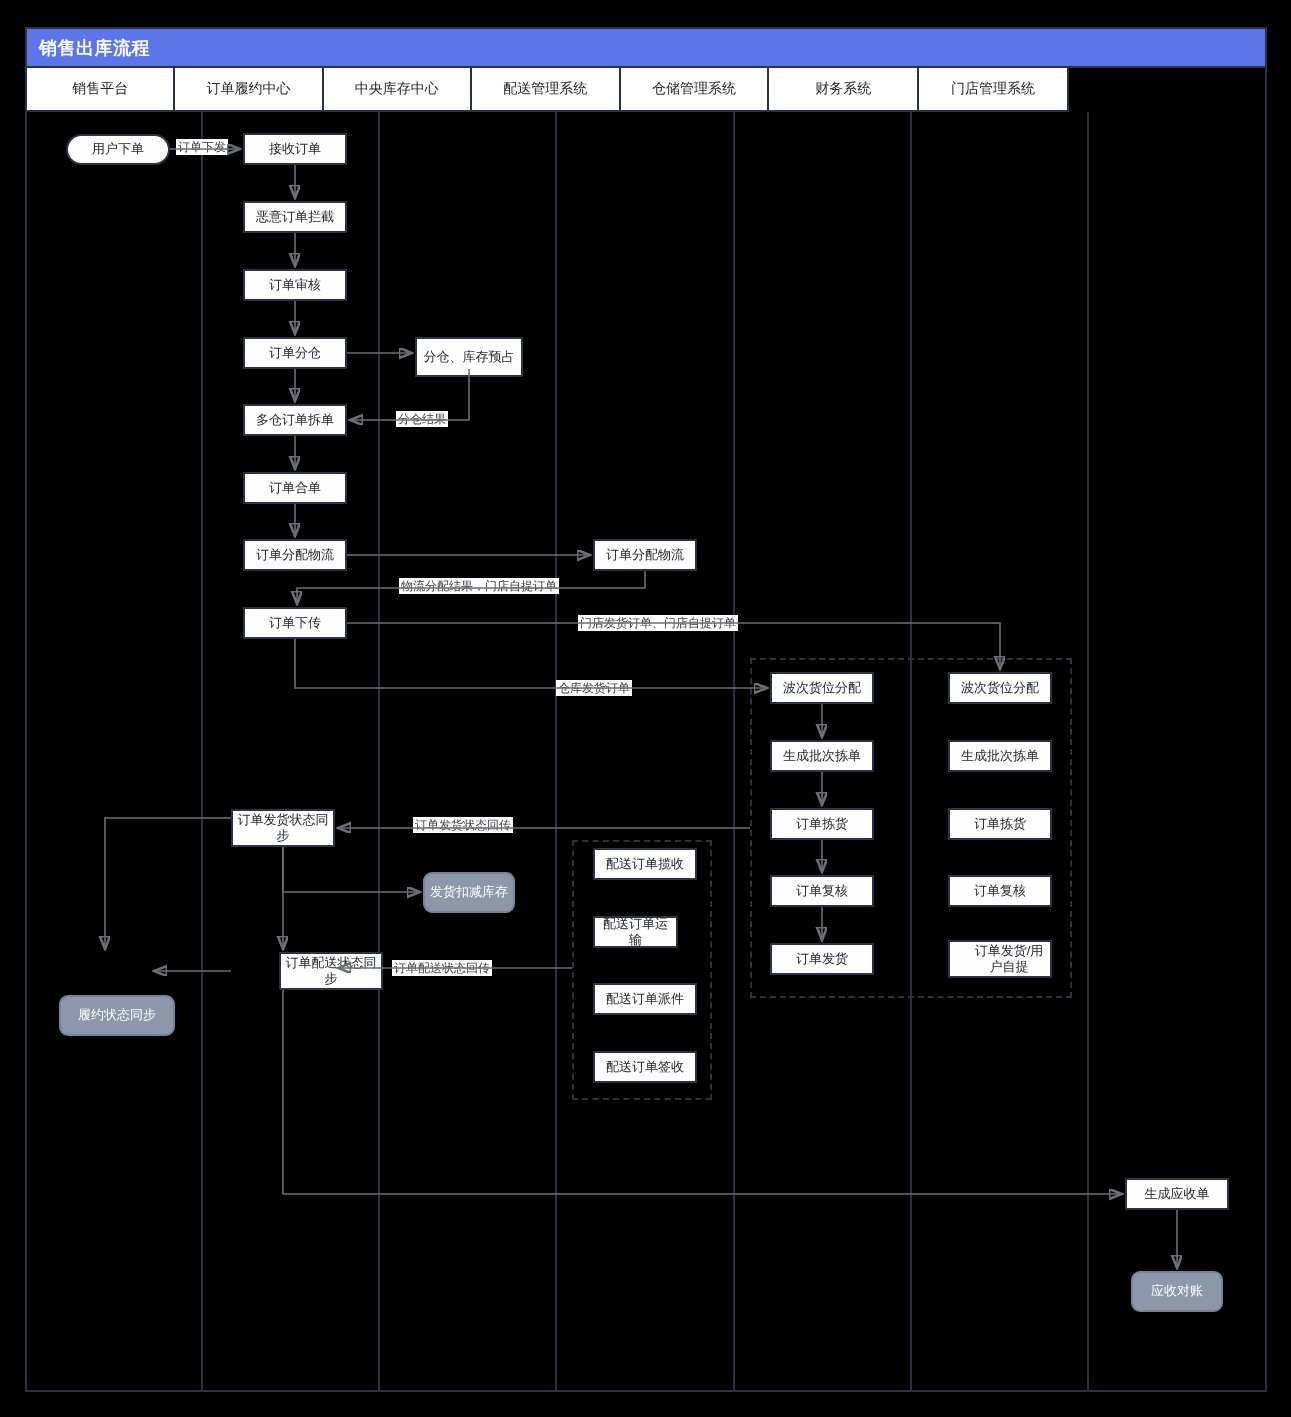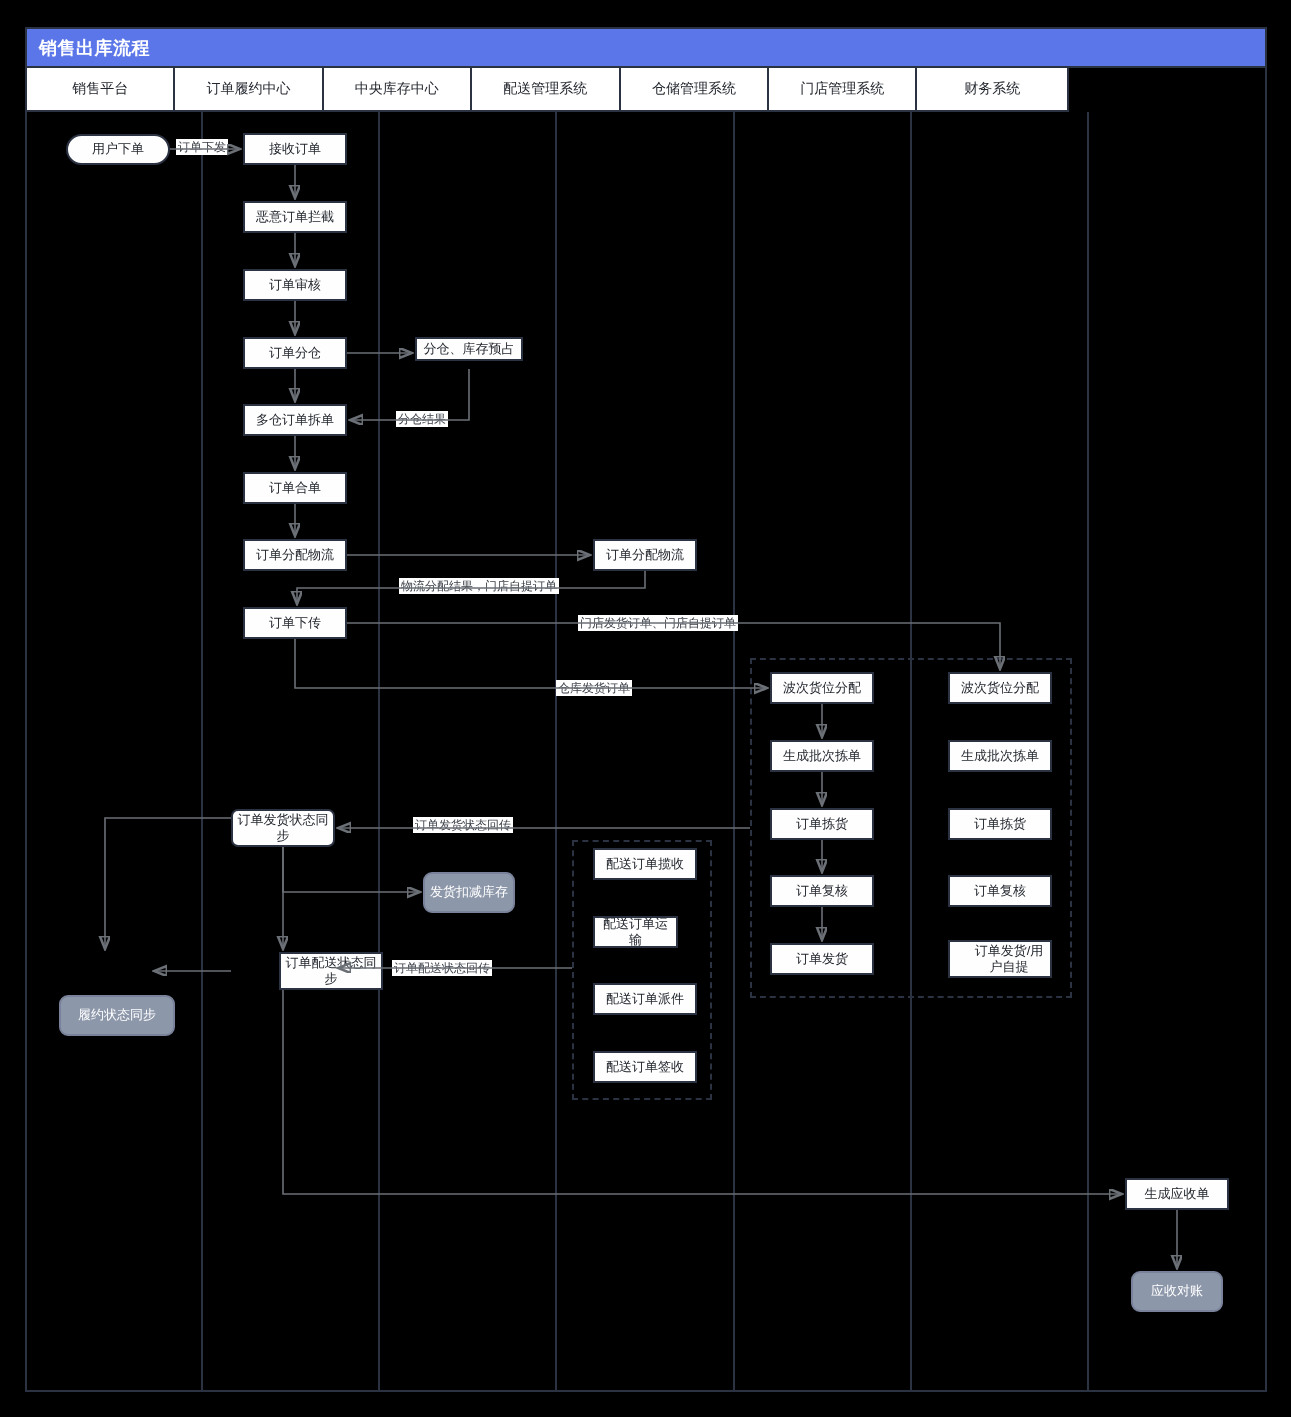--- a/index.html
+++ b/index.html
@@ -49,57 +49,57 @@
   <div id="titlebar">
     <span class="ttl">销售出库流程</span>
   </div>
 
   <div id="headrow">
       <div class="hcell" style="width: 177px;">销售平台</div>
       <div class="hcell" style="width: 177px;">订单履约中心</div>
       <div class="hcell" style="width: 177px;">中央库存中心</div>
       <div class="hcell" style="width: 178px;">配送管理系统</div>
       <div class="hcell" style="width: 177px;">仓储管理系统</div>
+      <div class="hcell" style="width: 179px;">财务系统</div>
       <div class="hcell" style="width: 177px;">门店管理系统</div>
-      <div class="hcell" style="width: 179px;">财务系统</div>
     </div>
 
   <div id="frame"></div>
 
   <div id="layers">
       <div class="lanesep" style="left: 201px;"></div>
       <div class="lanesep" style="left: 378px;"></div>
       <div class="lanesep" style="left: 555px;"></div>
       <div class="lanesep" style="left: 733px;"></div>
       <div class="lanesep" style="left: 910px;"></div>
       <div class="lanesep" style="left: 1087px;"></div>
       <div class="group" style="left: 750px; top: 658px; width: 322px; height: 340px;"></div>
       <div class="group" style="left: 572px; top: 840px; width: 140px; height: 260px;"></div>
       <div class="node stadium" style="left: 66px; top: 134px; width: 104px; height: 31px;">用户下单</div>
       <div class="node" style="left: 243px; top: 133px; width: 104px; height: 32px;">接收订单</div>
       <div class="node" style="left: 243px; top: 201px; width: 104px; height: 32px;">恶意订单拦截</div>
       <div class="node" style="left: 243px; top: 269px; width: 104px; height: 32px;">订单审核</div>
       <div class="node" style="left: 243px; top: 337px; width: 104px; height: 32px;">订单分仓</div>
-      <div class="node" style="left: 415px; top: 337px; width: 108px; height: 24px;">分仓、库存预占</div>
+      <div class="node" style="left: 415px; top: 337px; width: 108px; height: 40px;">分仓、库存预占</div>
       <div class="node" style="left: 243px; top: 404px; width: 104px; height: 32px;">多仓订单拆单</div>
       <div class="node" style="left: 243px; top: 472px; width: 104px; height: 32px;">订单合单</div>
       <div class="node" style="left: 243px; top: 539px; width: 104px; height: 32px;">订单分配物流</div>
       <div class="node" style="left: 593px; top: 539px; width: 104px; height: 32px;">订单分配物流</div>
       <div class="node" style="left: 243px; top: 607px; width: 104px; height: 32px;">订单下传</div>
       <div class="node" style="left: 770px; top: 672px; width: 104px; height: 32px;">波次货位分配</div>
       <div class="node" style="left: 770px; top: 740px; width: 104px; height: 32px;">生成批次拣单</div>
       <div class="node" style="left: 770px; top: 808px; width: 104px; height: 32px;">订单拣货</div>
       <div class="node" style="left: 770px; top: 875px; width: 104px; height: 32px;">订单复核</div>
       <div class="node" style="left: 770px; top: 943px; width: 104px; height: 32px;">订单发货</div>
       <div class="node" style="left: 948px; top: 672px; width: 104px; height: 32px;">波次货位分配</div>
       <div class="node" style="left: 948px; top: 740px; width: 104px; height: 32px;">生成批次拣单</div>
       <div class="node" style="left: 948px; top: 808px; width: 104px; height: 32px;">订单拣货</div>
       <div class="node" style="left: 948px; top: 875px; width: 104px; height: 32px;">订单复核</div>
       <div class="node" style="left: 948px; top: 940px; width: 104px; height: 38px; padding-left: 22px;">订单发货/用户自提</div>
-      <div class="node" style="left: 231px; top: 809px; width: 104px; height: 38px; border-radius: 7px;">订单发货状态同步</div>
+      <div class="node" style="left: 231px; top: 809px; width: 104px; height: 38px;">订单发货状态同步</div>
       <div class="node round" style="left: 423px; top: 872px; width: 92px; height: 41px;">发货扣减库存</div>
       <div class="node" style="left: 231px; top: 952px; width: 104px; height: 38px; margin-left: 48px;">订单配送状态同步</div>
       <div class="node round" style="left: 59px; top: 952px; width: 116px; height: 41px; margin-top: 43px;">履约状态同步</div>
       <div class="node" style="left: 593px; top: 848px; width: 104px; height: 32px;">配送订单揽收</div>
       <div class="node" style="left: 593px; top: 916px; width: 85px; height: 32px;">配送订单运输</div>
       <div class="node" style="left: 593px; top: 983px; width: 104px; height: 32px;">配送订单派件</div>
       <div class="node" style="left: 593px; top: 1051px; width: 104px; height: 32px;">配送订单签收</div>
       <div class="node" style="left: 1125px; top: 1178px; width: 104px; height: 32px;">生成应收单</div>
       <div class="node round" style="left: 1131px; top: 1271px; width: 92px; height: 41px;">应收对账</div>
       <div class="elabel" style="left: 176px; top: 139px;">订单下发</div>

